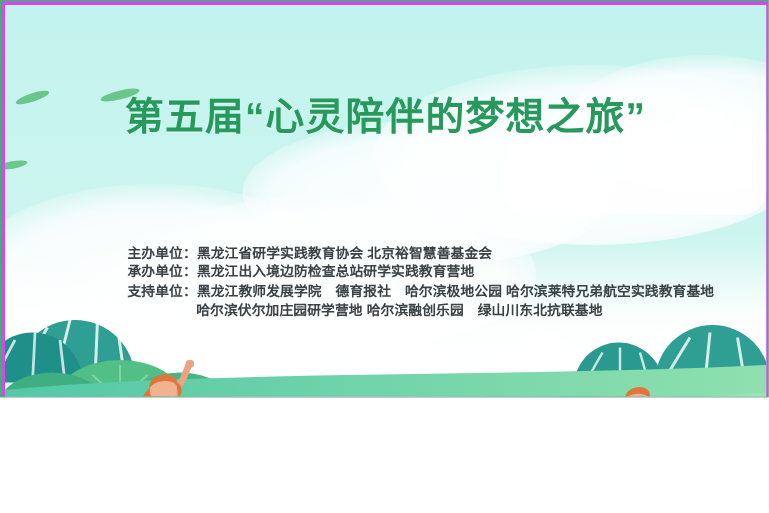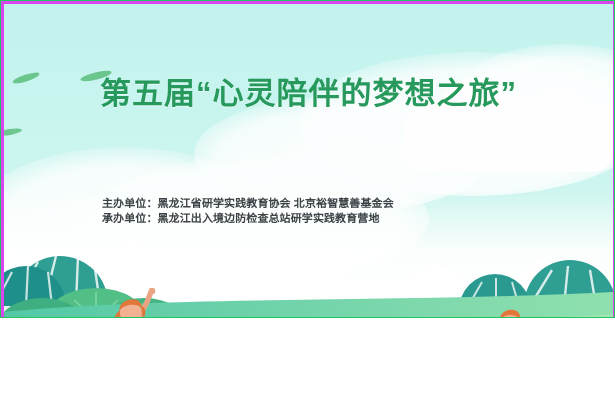--- a/index.html
+++ b/index.html
@@ -366,16 +366,22 @@
       <span class="title-line l1">第五届“心灵陪伴的梦想之旅”</span>
     </div>
 
     <div class="orgs">
       <span class="org-row">
         <span class="lbl">主办单位：</span><span>黑龙江省研学实践教育协会 北京裕智慧善基金会</span>
       </span>
       <span class="org-row">
         <span class="lbl">承办单位：</span><span>黑龙江出入境边防检查总站研学实践教育营地</span>
       </span>
+      <span class="org-row">
+        <span class="lbl">支持单位：</span><span>黑龙江教师发展学院　德育报社　哈尔滨极地公园 哈尔滨莱特兄弟航空实践教育基地</span>
+      </span>
+      <span class="org-row indent">
+        <span>哈尔滨伏尔加庄园研学营地 哈尔滨融创乐园　绿山川东北抗联基地</span>
+      </span>
     </div>
 
   </div>
 </div>
 
 </body></html>

